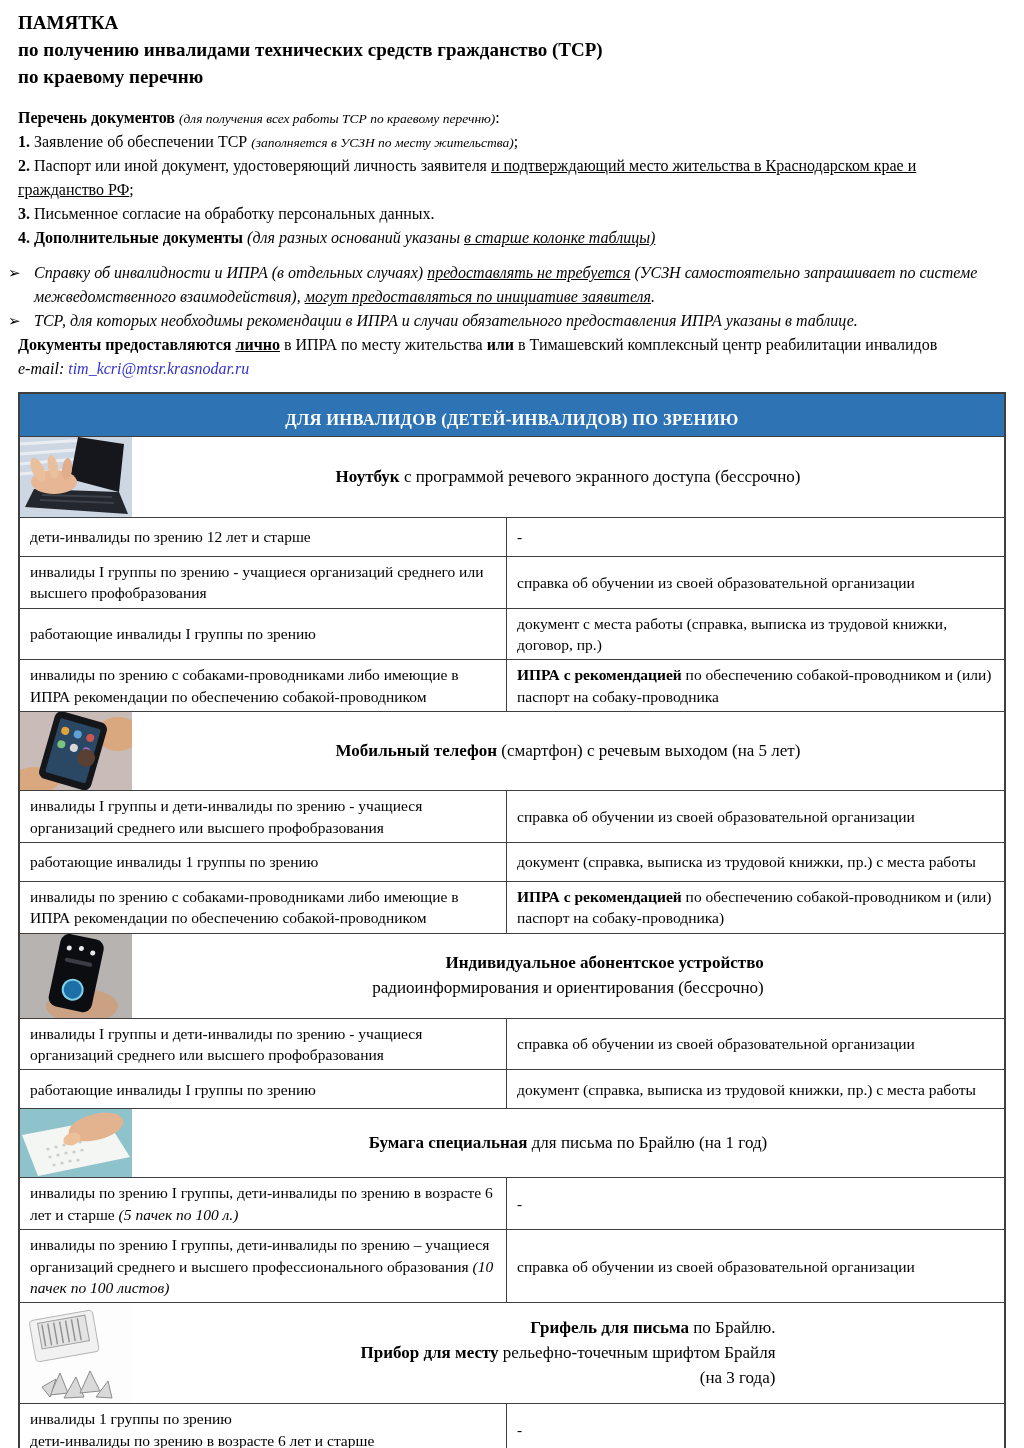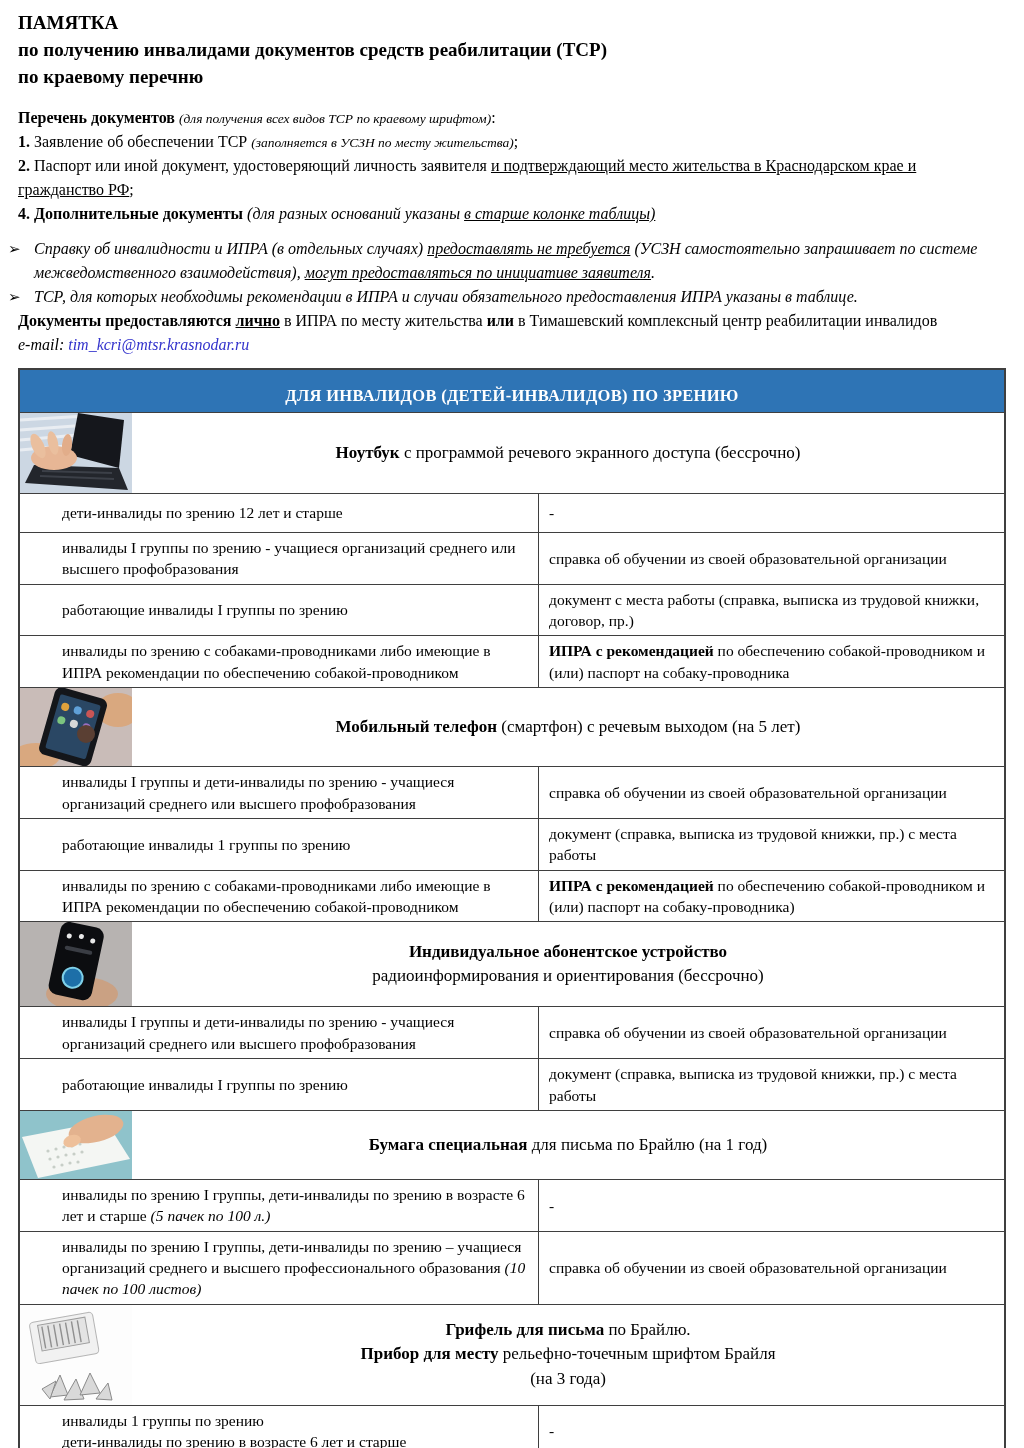--- a/index.html
+++ b/index.html
@@ -33,48 +33,49 @@
   .tbl{margin-top:11px;border:2px solid var(--border);}
   .thead{
     background:var(--hbg);color:var(--htx);font-weight:bold;text-align:center;
     font-size:16.5px;padding:16px 0 6px;letter-spacing:.3px;
   }
   .sec-title{display:flex;border-top:1.5px solid var(--border);}
   .photo{flex:0 0 112px;align-self:flex-start;}
   .photo svg{display:block;}
   .sec-caption{
     flex:1;display:flex;flex-direction:column;justify-content:center;align-items:center;
-    text-align:center;font-size:17px;line-height:1.45;padding:4px 10px;
+    text-align:right;font-size:17px;line-height:1.45;padding:4px 10px;
   }
-  .row{display:flex;border-top:1.5px solid var(--border);min-height:38px;padding-left:32px;}
+  .row{display:flex;border-top:1.5px solid var(--border);min-height:38px;}
   .cell{box-sizing:border-box;display:flex;align-items:center;padding:4px 10px;
         font-size:15.5px;line-height:1.38;}
   .cell .txt{width:100%;}
   .cell.l{flex:0 0 487px;width:487px;border-right:1.5px solid var(--border);}
   .cell.r{flex:1;}
   .ph-laptop svg{height:80px;}
   .ph-phone svg{height:78px;}
   .ph-device svg{height:84px;}
   .ph-paper svg{height:68px;}
   .ph-slate svg{height:100px;}
 </style>
 </head>
 <body>
 
 <div class="doc">
   <header id="doc-title">
       <div>ПАМЯТКА</div>
-      <div>по получению инвалидами документов средств реабилитации (ТСР)</div>
+      <div>по получению инвалидами технических средств гражданство (ТСР)</div>
       <div>по краевому перечню</div>
     </header>
 
   <section id="intro">
-      <p><span class="b">Перечень документов </span><span class="i small">(для получения всех видов ТСР по краевому шрифтом)</span><span>:</span></p>
+      <p><span class="b">Перечень документов </span><span class="i small">(для получения всех работы ТСР по краевому перечню)</span><span>:</span></p>
       <p><span class="b">1. </span><span>Заявление об обеспечении ТСР </span><span class="i small">(заполняется в УСЗН по месту жительства)</span><span>;</span></p>
       <p><span class="b">2. </span><span>Паспорт или иной документ, удостоверяющий личность заявителя </span><span class="u">и подтверждающий место жительства в Краснодарском крае и гражданство РФ</span><span>;</span></p>
+      <p><span class="b">3. </span><span>Письменное согласие на обработку персональных данных.</span></p>
       <p><span class="b">4. Дополнительные документы </span><span class="i">(для разных оснований указаны </span><span class="i u">в старше колонке таблицы)</span></p>
       <div class="bullets">
         <div class="bullet">
           <span class="mark">➢</span>
           <div class="btx"><span class="i">Справку об инвалидности и ИПРА (в отдельных случаях) </span><span class="i u">предоставлять не требуется</span><span class="i"> (УСЗН самостоятельно запрашивает по системе межведомственного взаимодействия), </span><span class="i u">могут предоставляться по инициативе заявителя</span><span class="i">.</span></div>
         </div>
         <div class="bullet">
           <span class="mark">➢</span>
           <div class="btx"><span class="i">ТСР, для которых необходимы рекомендации в ИПРА и случаи обязательного предоставления ИПРА указаны в таблице.</span></div>
         </div>

